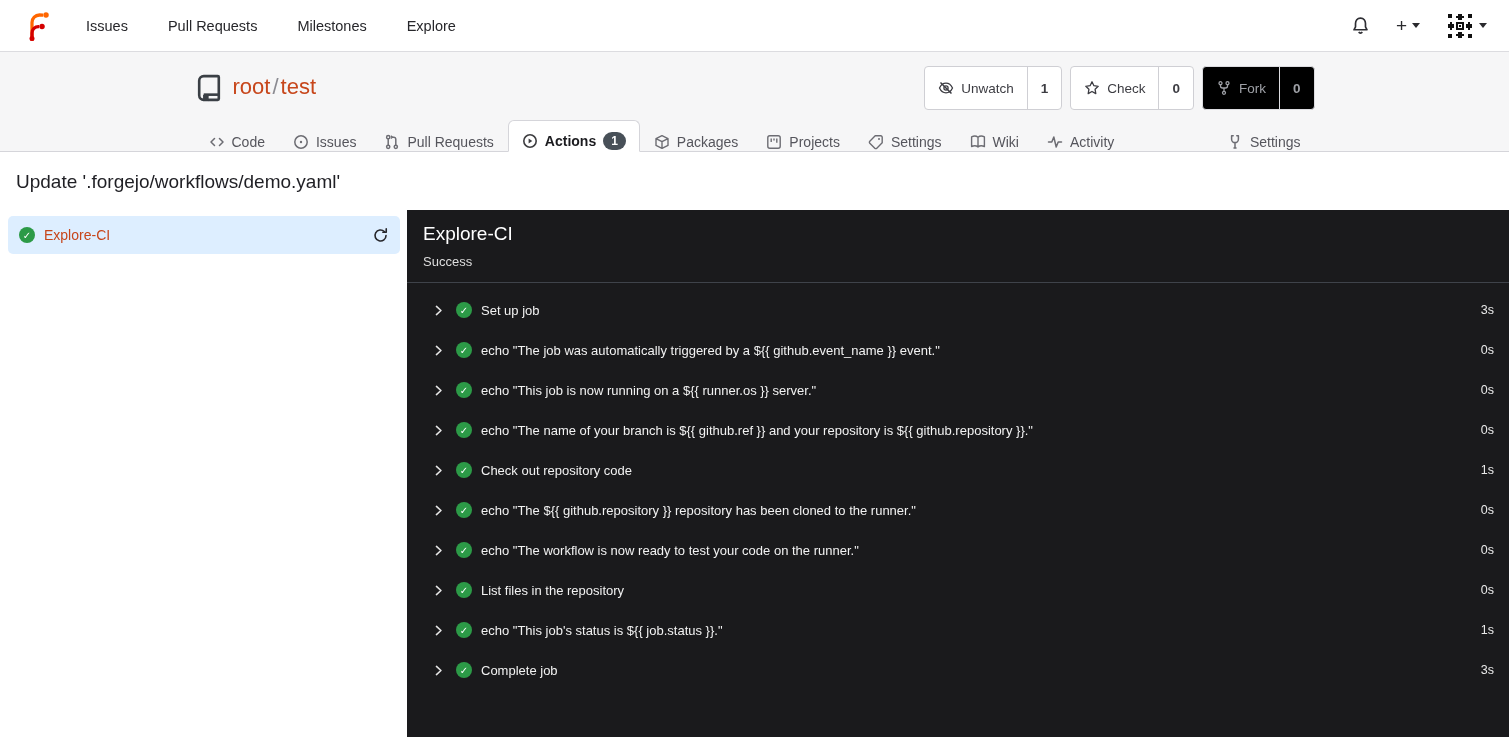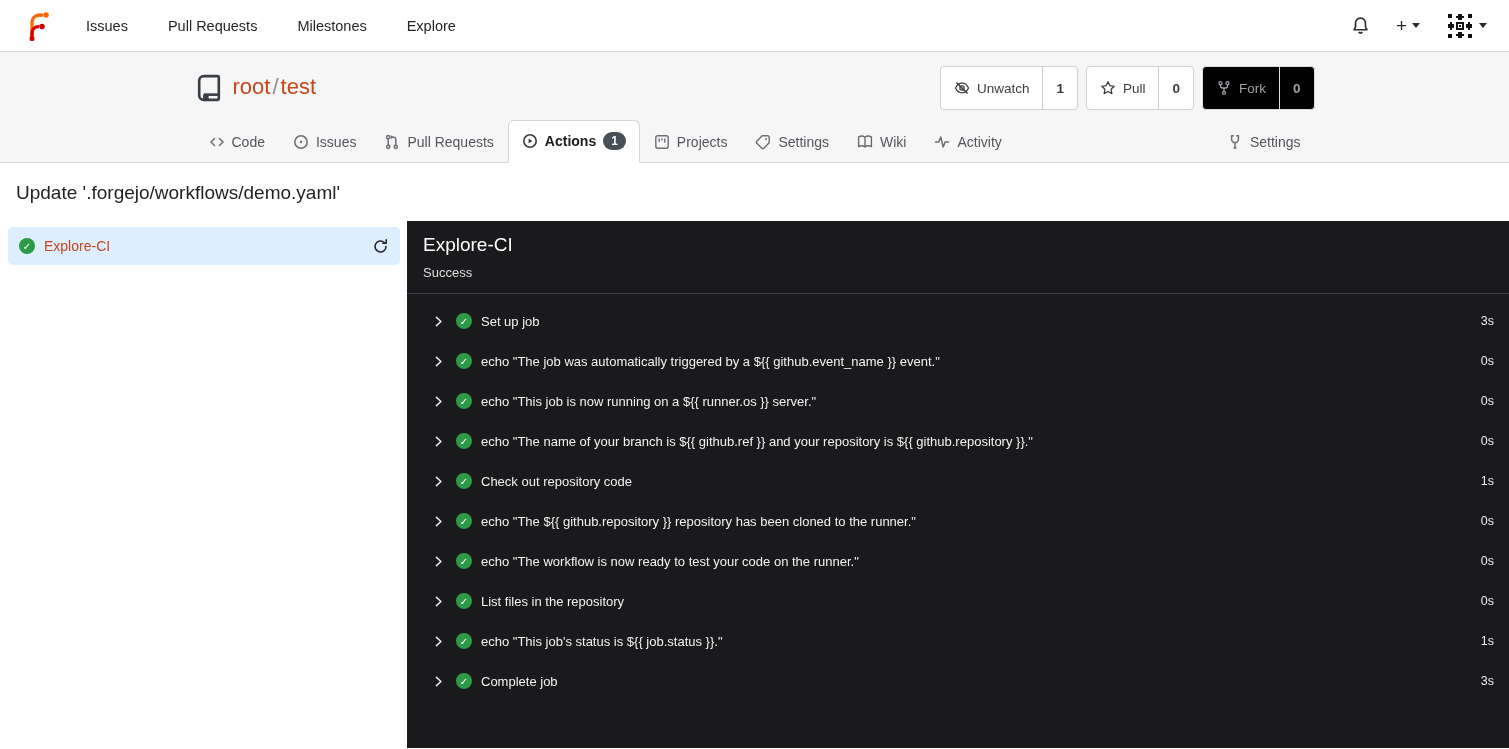--- a/index.html
+++ b/index.html
@@ -70,21 +70,21 @@
     border-left: 1px solid #cfcfd4;
     font-weight: 600;
   }
   .btn-group.disabled { color: #9ea0a6; background: #000000; border-color: #dcdce0; cursor: default; }
   .btn-group.disabled .btn-count { border-left-color: #dcdce0; }
 
   
   .tabs { display: flex; align-items: flex-end; margin-top: 16px; margin-bottom: -1px; }
   .tab {
     display: flex; align-items: center; gap: 7px;
-    padding: 11px 13px 12px;
+    padding: 11px 13px 1px;
     font-size: 14px;
     color: #55555c;
     cursor: pointer;
     border: 1px solid transparent;
     border-radius: 6px 6px 0 0;
     white-space: nowrap;
   }
   .tab .t-icon { opacity: .85; }
   .tab.active {
     background: #ffffff;
@@ -253,21 +253,21 @@
           </span>
           <span class="btn-count">1</span>
         </div>
         <div class="btn-group">
           <span class="btn-main">
             <span>
               <svg width="16" height="16" viewBox="0 0 16 16" fill="none" stroke="#3c3c42" stroke-width="1.3" stroke-linejoin="round">
                 <path d="M8 1.8 L9.9 5.7 L14.2 6.3 L11.1 9.3 L11.8 13.6 L8 11.5 L4.2 13.6 L4.9 9.3 L1.8 6.3 L6.1 5.7 Z"></path>
               </svg>
             </span>
-            <span>Pull</span>
+            <span>Check</span>
           </span>
           <span class="btn-count">0</span>
         </div>
         <div class="btn-group disabled">
           <span class="btn-main">
             <span>
               <svg width="16" height="16" viewBox="0 0 16 16" fill="none" stroke="#9ea0a6" stroke-width="1.3">
                 <circle cx="4.5" cy="3.2" r="1.5"></circle>
                   <circle cx="11.5" cy="3.2" r="1.5"></circle>
                   <circle cx="8" cy="12.8" r="1.5"></circle>
@@ -313,20 +313,28 @@
       </div>
       <div class="tab active">
         <span class="t-icon">
           <svg width="16" height="16" viewBox="0 0 16 16" fill="none" stroke="#1b1b1f" stroke-width="1.6">
             <circle cx="8" cy="8" r="6.2"></circle>
               <path d="M6.6 5.5 L10.3 8 L6.6 10.5 Z" fill="#1b1b1f" stroke="none"></path>
           </svg>
         </span>
         <span>Actions</span>
         <span class="tab-badge">1</span>
+      </div>
+      <div class="tab">
+        <span class="t-icon">
+          <svg width="16" height="16" viewBox="0 0 16 16" fill="none" stroke="#55555c" stroke-width="1.4" stroke-linejoin="round">
+            <path d="M8 1.6 L14 4.6 V11.4 L8 14.4 L2 11.4 V4.6 Z M2 4.6 L8 7.6 L14 4.6 M8 7.6 V14.4"></path>
+          </svg>
+        </span>
+        <span>Packages</span>
       </div>
       <div class="tab">
         <span class="t-icon">
           <svg width="16" height="16" viewBox="0 0 16 16" fill="none" stroke="#55555c" stroke-width="1.4">
             <rect x="1.8" y="1.8" width="12.4" height="12.4" rx="2"></rect>
             <path d="M5.2 4.5 V8 M8 4.5 V6.5 M10.8 4.5 V8.8"></path>
           </svg>
         </span>
         <span>Projects</span>
       </div>

